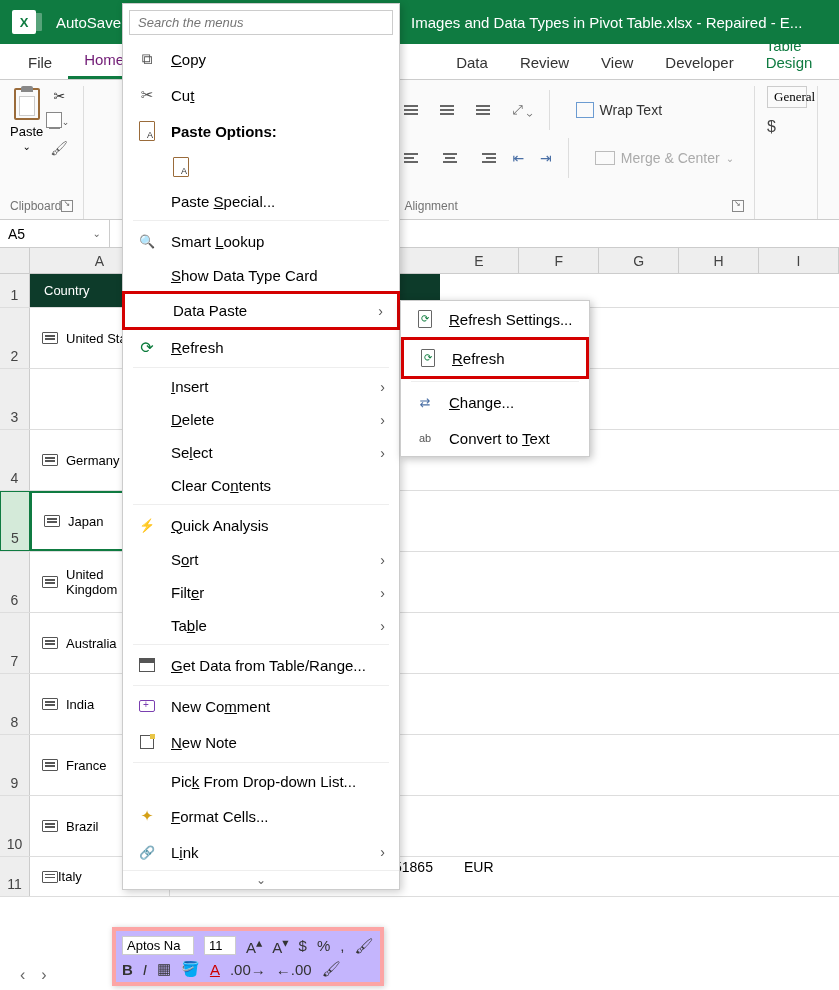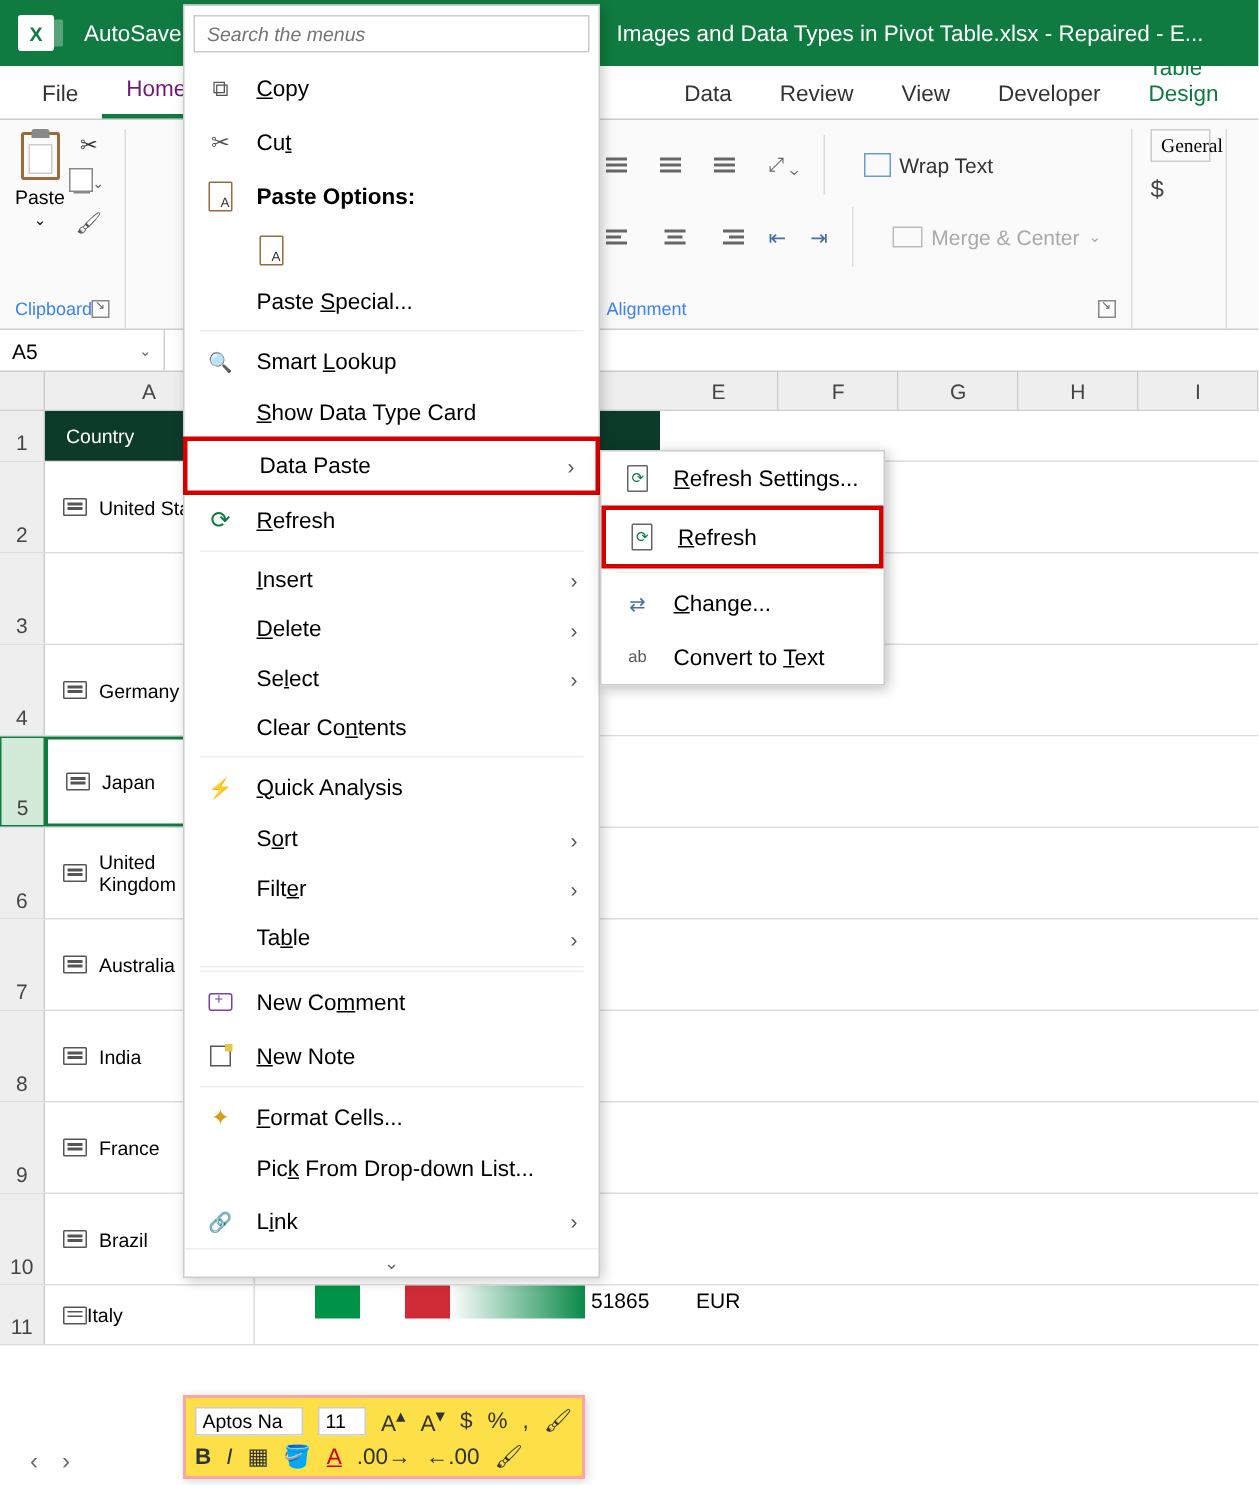--- a/index.html
+++ b/index.html
@@ -15,21 +15,21 @@
 
 
 .tabs { display: flex; border-bottom: 1px solid #ccc; background: #fff; height: 36px; align-items: flex-end; padding-left: 12px; gap: 0; }
 .tab { padding: 8px 16px; font-size: 15px; color: #333; cursor: pointer; }
 .tab.active { color: #701a75; border-bottom: 3px solid #0f7b41; font-weight: 400; }
 .tab.design { color: #0f7b41; }
 
 
 .ribbon { height: 140px; background: #fafafa; border-bottom: 1px solid #ccc; display: flex; padding: 6px 10px 0; gap: 8px; }
 .group { display: flex; flex-direction: column; justify-content: space-between; border-right: 1px solid #ddd; padding: 0 10px 4px 0; margin-right: 4px; }
-.group-label { font-size: 12px; color: #3b82f6; text-align: center; padding: 2px 0; display: flex; justify-content: space-between; align-items: center; }
+.group-label { font-size: 12px; color: #737373; text-align: center; padding: 2px 0; display: flex; justify-content: space-between; align-items: center; }
 .dlg-launcher { width: 12px; height: 12px; border: 1px solid #888; position: relative; display: inline-block; }
 .dlg-launcher::after { content: "↘"; font-size: 8px; position: absolute; top: -2px; left: 1px; color: #666; }
 
 .clipboard-group .buttons { display: flex; gap: 6px; }
 .paste-btn { display: flex; flex-direction: column; align-items: center; font-size: 13px; gap: 2px; }
 .clip-icon { width: 30px; height: 36px; position: relative; }
 .clip-board { position: absolute; width: 26px; height: 32px; border: 2px solid #9a6b3a; border-radius: 2px; top: 2px; left: 2px; }
 .clip-top { position: absolute; width: 12px; height: 6px; background: #888; border-radius: 2px 2px 0 0; top: 0; left: 50%; transform: translateX(-50%); }
 .clip-paper { position: absolute; width: 16px; height: 20px; background: #fff; border: 1px solid #ccc; top: 10px; left: 7px; }
 .mini-icons { display: flex; flex-direction: column; gap: 6px; }
@@ -99,21 +99,21 @@
 .ctx-sep { height: 1px; background: #eee; margin: 2px 10px; }
 .ctx-bold { font-weight: bold; }
 .ctx-bottom { text-align: center; padding: 2px; color: #666; font-size: 12px; border-top: 1px solid #eee; }
 .ctx-highlight { border: 3px solid #d40000; margin: -1px; }
 
 
 .submenu { position: absolute; top: 300px; left: 400px; width: 190px; background: #fff; border: 1px solid #ccc; box-shadow: 2px 2px 8px rgba(0,0,0,0.25); z-index: 11; font-size: 15px; }
 .sub-highlight { border: 3px solid #d40000; }
 
 
-.mini-toolbar { position: absolute; bottom: 4px; left: 122px; background: #fde047; border: 2px solid #fca5a5; box-shadow: 1px 1px 6px rgba(0,0,0,0.2); padding: 4px 6px; z-index: 9; font-size: 14px; }
+.mini-toolbar { position: absolute; bottom: 4px; left: 112px; background: #c4b5fd; border: 4px solid #fca5a5; box-shadow: 1px 1px 6px rgba(0,0,0,0.2); padding: 4px 6px; z-index: 9; font-size: 14px; }
 .mt-row { display: flex; align-items: center; gap: 10px; }
 .mt-font { border: 1px solid #ccc; padding: 1px 4px; font-size: 13px; width: 72px; }
 .mt-size { border: 1px solid #ccc; padding: 1px 4px; font-size: 13px; width: 32px; }
 .mt-btn { font-size: 15px; color: #333; cursor: pointer; }
 
 
 .sheet-nav { position: absolute; bottom: 0; left: 0; display: flex; gap: 16px; padding: 6px 20px; font-size: 16px; color: #666; }
 
 .underline-char { text-decoration: underline; }
 
@@ -443,41 +443,47 @@
       <span class="ctx-spacer"></span>
       <span>Filt<span class="underline-char">e</span>r</span>
       <span class="ctx-arrow">›</span>
     </div>
   <div class="ctx-item">
       <span class="ctx-spacer"></span>
       <span>Ta<span class="underline-char">b</span>le</span>
       <span class="ctx-arrow">›</span>
     </div>
   <div class="ctx-sep"></div>
+  <div class="ctx-item">
+      <span class="ctx-icon">
+        <span class="table-ico"></span>
+      </span>
+      <span><span class="underline-char">G</span>et Data from Table/Range...</span>
+    </div>
   <div class="ctx-sep"></div>
   <div class="ctx-item">
       <span class="ctx-icon">
         <span class="comment-ico"></span>
       </span>
       <span>New Co<span class="underline-char">m</span>ment</span>
     </div>
   <div class="ctx-item">
       <span class="ctx-icon">
         <span class="note-ico"></span>
       </span>
       <span><span class="underline-char">N</span>ew Note</span>
     </div>
   <div class="ctx-sep"></div>
+  <div class="ctx-item">
+      <span class="ctx-spacer"></span>
+      <span>Pic<span class="underline-char">k</span> From Drop-down List...</span>
+    </div>
   <div class="ctx-item">
       <span class="ctx-icon sparkle"></span>
       <span><span class="underline-char">F</span>ormat Cells...</span>
-    </div>
-  <div class="ctx-item">
-      <span class="ctx-spacer"></span>
-      <span>Pic<span class="underline-char">k</span> From Drop-down List...</span>
     </div>
   <div class="ctx-item">
       <span class="ctx-icon link-ico"></span>
       <span>L<span class="underline-char">i</span>nk</span>
       <span class="ctx-arrow">›</span>
     </div>
   <div class="ctx-bottom">⌄</div>
 </div>
 
 <div class="submenu">

